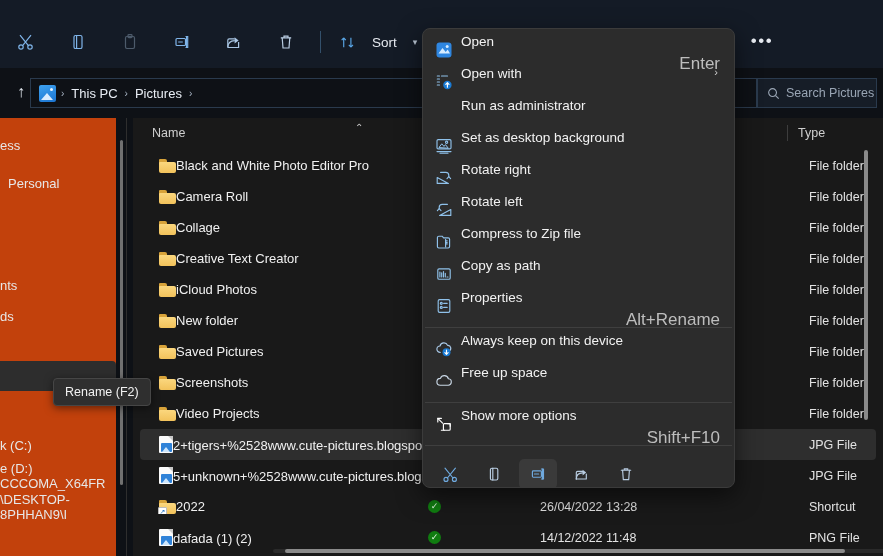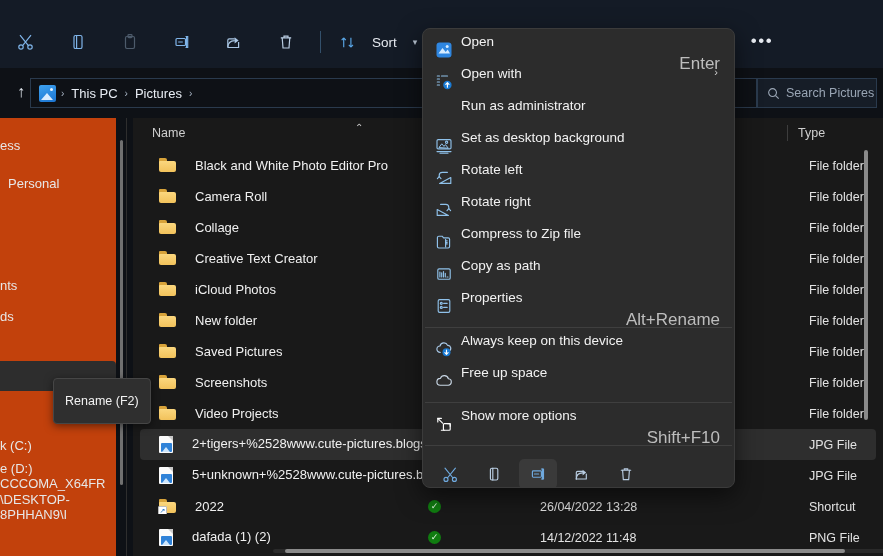--- a/index.html
+++ b/index.html
@@ -120,21 +120,21 @@
   }
   .colsep {
     position: absolute; top: 7px; width: 1px; height: 16px; background: #3d3d3d;
   }
   .row {
     position: absolute; left: 7px; width: 736px; height: 31px;
     display: flex; align-items: center;
   }
   .row.sel { background: #2e2e2e; border-radius: 4px; }
   .rowname {
-    display: flex; align-items: flex-start; gap: 19px;
+    display: flex; align-items: flex-end; gap: 0;
     padding-left: 19px; width: 440px; overflow: hidden; white-space: nowrap;
   }
   .rowlabel { color: #f0f0f0; font-size: 13px; }
   .rowtype {
     position: absolute; left: 669px; color: #e2e2e2; font-size: 12.5px;
   }
   .rowdate {
     position: absolute; left: 400px; color: #e2e2e2; font-size: 12.5px;
   }
   .cloudok {
@@ -223,21 +223,21 @@
     padding-left: 8px; gap: 6px;
   }
   .mini-btn {
     width: 38px; height: 30px; border-radius: 5px;
     display: flex; align-items: center; justify-content: center;
   }
   .mini-btn.hover { background: #3a3a3a; }
   .tooltip {
     position: absolute; left: 53px; top: 378px;
     background: #2f2f2f; border: 1px solid #464646;
-    padding: 15px 11px; border-radius: 4px;
+    padding: 6px 11px; border-radius: 4px;
     color: #f2f2f2; font-size: 12.5px; z-index: 40;
     box-shadow: 0 2px 8px rgba(0,0,0,.5);
   }
   svg { display: block; }
 </style>
 </head>
 <body>
 
 <div id="app">
 
@@ -518,36 +518,36 @@
               <path d="M4.2 10.2 6.8 6.8l2.2 2.6 1.5-1.8 2.5 3.3z" stroke-width="1"></path>
               <circle cx="11.6" cy="5.2" r="1.1"></circle>
               <path d="M2 14.6h14M5 16.2h8"></path>
             </svg>
           </span>
           <span class="ctx-label">Set as desktop background</span>
         </div>
         <div class="ctx-item">
           <span class="ctx-ico">
             <svg width="18" height="18" viewBox="0 0 18 18" fill="none" stroke="#8fc1ea" stroke-width="1.15" stroke-linecap="round" stroke-linejoin="round">
+              <path d="M5.6 3.4h5.2a3 3 0 0 1 3 3v1.4"></path>
+              <path d="M12 9.6l1.8-1.9 1.8 1.9"></path>
+              <path d="M2.2 14.4 13.4 14.4 2.2 8.6z"></path>
+            </svg>
+          </span>
+          <span class="ctx-label">Rotate right</span>
+        </div>
+        <div class="ctx-item">
+          <span class="ctx-ico">
+            <svg width="18" height="18" viewBox="0 0 18 18" fill="none" stroke="#8fc1ea" stroke-width="1.15" stroke-linecap="round" stroke-linejoin="round">
               <path d="M12.4 3.4H7.2a3 3 0 0 0-3 3v1.4"></path>
               <path d="M6 9.6 4.2 7.7 2.4 9.6"></path>
               <path d="M15.8 14.4 4.6 14.4 15.8 8.6z"></path>
             </svg>
           </span>
           <span class="ctx-label">Rotate left</span>
-        </div>
-        <div class="ctx-item">
-          <span class="ctx-ico">
-            <svg width="18" height="18" viewBox="0 0 18 18" fill="none" stroke="#8fc1ea" stroke-width="1.15" stroke-linecap="round" stroke-linejoin="round">
-              <path d="M5.6 3.4h5.2a3 3 0 0 1 3 3v1.4"></path>
-              <path d="M12 9.6l1.8-1.9 1.8 1.9"></path>
-              <path d="M2.2 14.4 13.4 14.4 2.2 8.6z"></path>
-            </svg>
-          </span>
-          <span class="ctx-label">Rotate right</span>
         </div>
         <div class="ctx-item">
           <span class="ctx-ico">
             <svg width="18" height="18" viewBox="0 0 18 18" fill="none" stroke="#8fc1ea" stroke-width="1.15" stroke-linecap="round" stroke-linejoin="round">
               <path d="M2.4 4.6A1.4 1.4 0 0 1 3.8 3.2h3.3l1.5 1.7h4.6a1.4 1.4 0 0 1 1.4 1.4v7.3a1.4 1.4 0 0 1-1.4 1.4H3.8a1.4 1.4 0 0 1-1.4-1.4z"></path>
               <path d="M10.6 6.3v7.6M10.6 7.7h1.6M10.6 9.3h1.6M10.6 10.9h1.6"></path>
             </svg>
           </span>
           <span class="ctx-label">Compress to Zip file</span>
         </div>

